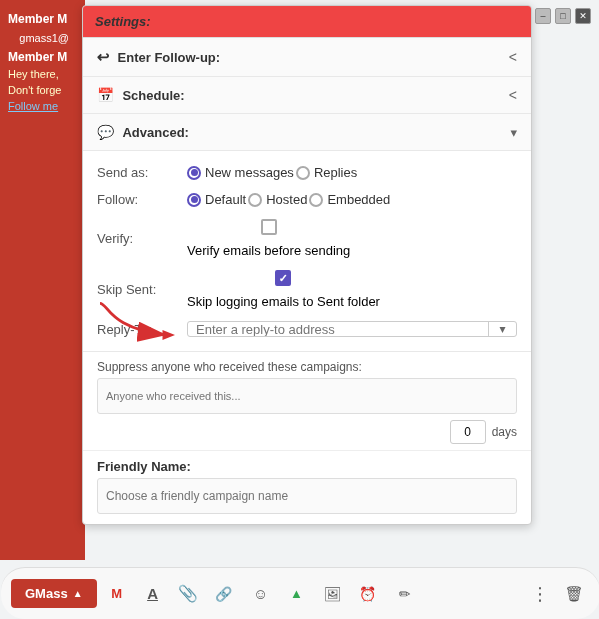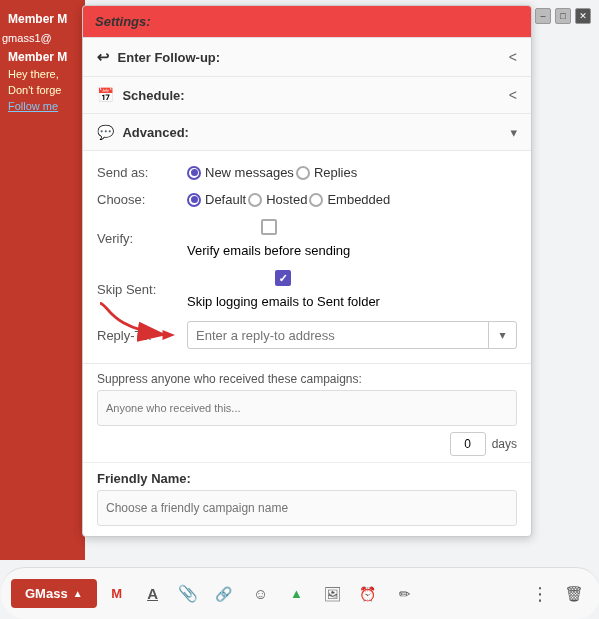--- a/index.html
+++ b/index.html
@@ -18,21 +18,22 @@
       position: absolute;
       top: 0; left: 0;
       width: 85px;
       height: 560px;
       background: #c0392b;
       padding-top: 10px;
     }
     .bg-panel-email {
       color: #fff;
       font-size: 11px;
-      padding: 4px 2px;
+      padding: 4px 16px;
+      text-align: right;
     }
     .bg-panel-name {
       color: #fff;
       font-size: 12px;
       font-weight: bold;
       padding: 2px 8px;
     }
     .bg-panel-text {
       color: #ffc;
       font-size: 11px;
@@ -189,21 +190,21 @@
       font-size: 11px;
       font-weight: bold;
     }
 
     .reply-to-wrapper {
       display: flex;
       align-items: center;
       border: 1px solid #ccc;
       border-radius: 3px;
       flex: 1;
-      height: 28px;
+      height: 16px;
     }
     .reply-to-input {
       flex: 1;
       border: none;
       outline: none;
       padding: 0 8px;
       font-size: 13px;
       color: #999;
       background: transparent;
       height: 100%;
@@ -416,21 +417,21 @@
             <span>New messages</span>
           </label>
           <label class="radio-item">
             <div class="radio-circle"></div>
             <span>Replies</span>
           </label>
         </div>
       </div>
 
       <div class="field-row">
-        <div class="field-label">Choose:</div>
+        <div class="field-label">Follow:</div>
         <div class="radio-group">
           <label class="radio-item">
             <div class="radio-circle selected"></div>
             <span>Default</span>
           </label>
           <label class="radio-item">
             <div class="radio-circle"></div>
             <span>Hosted</span>
           </label>
           <label class="radio-item">

